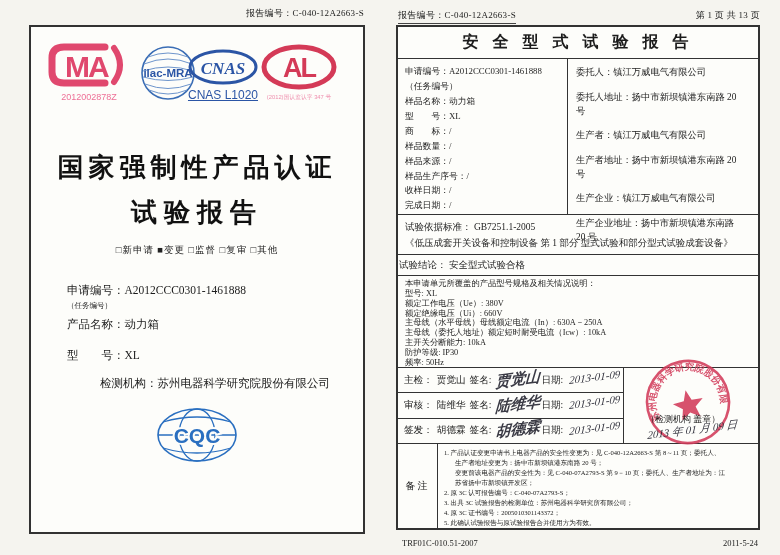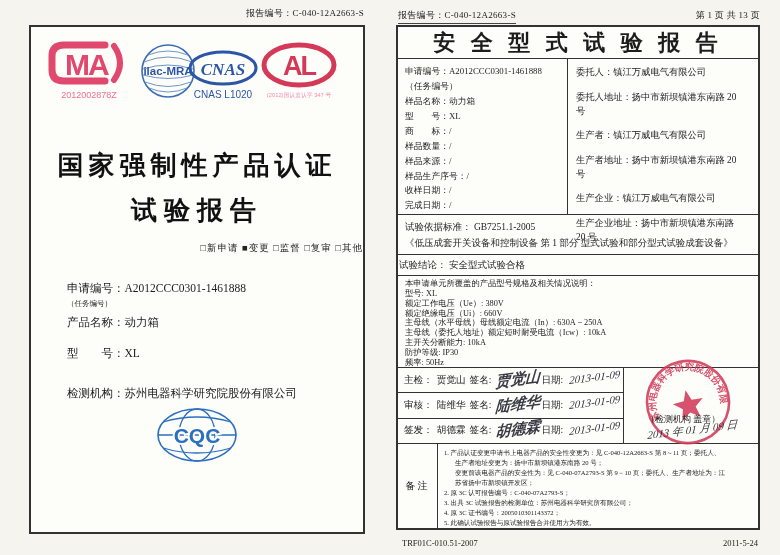--- a/index.html
+++ b/index.html
@@ -16,37 +16,37 @@
   
   .page-head{position:absolute;font-size:9px;font-weight:normal;color:#222;letter-spacing:.3px;}
   #lp-head{left:178px;top:7px;width:186px;text-align:right;}
   #rp-head-left{left:398px;top:9px;border-bottom:1px solid #444;padding-bottom:1px;}
   #rp-head-right{left:660px;top:9px;width:100px;text-align:right;}
 
   
   .logo-row{display:flex;justify-content:space-between;align-items:flex-end;padding:12px 24px 0 14px;}
   .logo{display:flex;flex-direction:column;align-items:center;}
   .logo-caption{font-size:9px;color:#ee6f96;margin-top:1px;font-family:"Liberation Sans",sans-serif;}
-  .logo-caption.blue{color:#2b55a5;font-size:10px;}
+  .logo-caption.blue{color:#2b55a5;font-size:12px;text-decoration:underline;}
   .logo-caption.tiny{font-size:5.8px;color:#ef8fae;}
   .lp-title{ text-align:center;font-weight:bold;color:#111;}
   #lp-title1{margin-top:48px;font-size:26px;letter-spacing:5px;}
   #lp-title2{font-size:26px;letter-spacing:7px;margin-top:10px;}
-  #lp-checkline{text-align:right;font-size:9.5px;margin-top:14px;letter-spacing:1px;color:#222;}
+  #lp-checkline{text-align:center;font-size:9.5px;margin-top:14px;letter-spacing:1px;color:#222;}
   .lp-fields{margin:26px 0 0 36px;font-size:11.5px;}
   .lp-field{margin-bottom:4px;}
   .lp-note{font-size:7.5px;margin:-1px 0 6px 0;}
   .lp-gap1{margin-top:16px;}
-  .lp-gap2{margin-top:25px;}
+  .lp-gap2{margin-top:13px;text-align:center;}
   #cqc-wrap{position:absolute;left:0;right:0;top:378px;display:flex;justify-content:center;}
 
   
   .rrow{border-bottom:1.4px solid #333;box-sizing:border-box;}
   #rp-title{height:33px;display:flex;align-items:center;justify-content:center;
-    font-size:22px;font-weight:bold;letter-spacing:5px;}
+    font-size:16px;font-weight:bold;letter-spacing:5px;}
   #rp-info{height:156px;display:flex;}
   #info-left{width:170px;border-right:1.4px solid #333;box-sizing:border-box;
     padding:5px 4px 0 7px;font-size:8.8px;}
   #info-left div{line-height:14.9px;white-space:nowrap;}
   #info-right{flex:1;padding:6px 16px 0 8px;font-size:9.3px;}
   #info-right div{line-height:14px;margin-bottom:10.5px;}
   #rp-standard{height:41px;padding:4px 6px 0 7px;font-size:9.5px;line-height:16px;}
   #rp-conclusion{height:21px;display:flex;align-items:center;padding-left:1px;font-size:9.5px;}
   #rp-specs{height:92px;padding:3px 6px 0 7px;font-size:8.3px;}
   #rp-specs div{line-height:9.9px;white-space:nowrap;}

